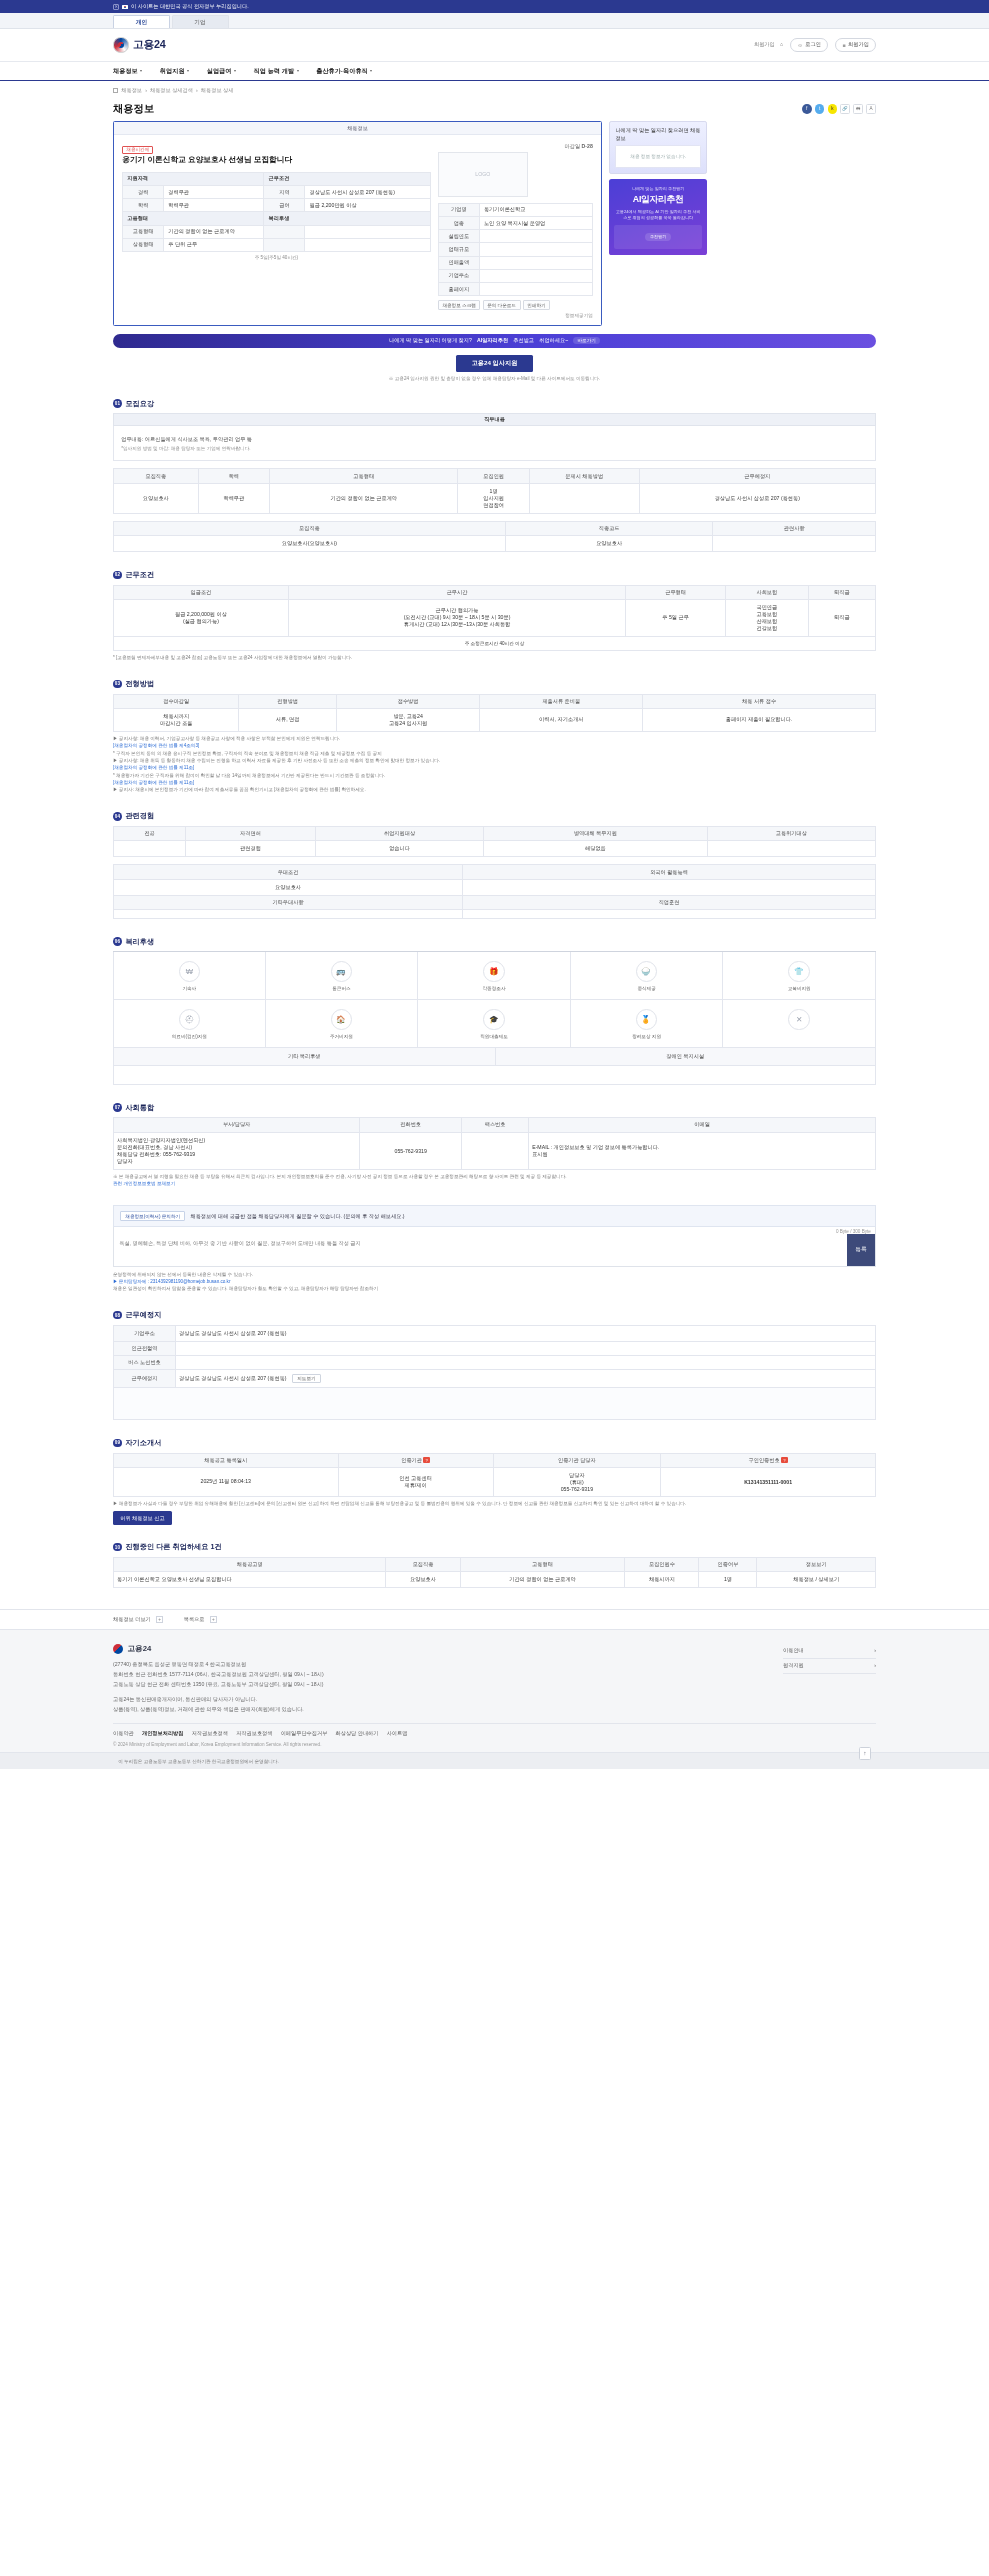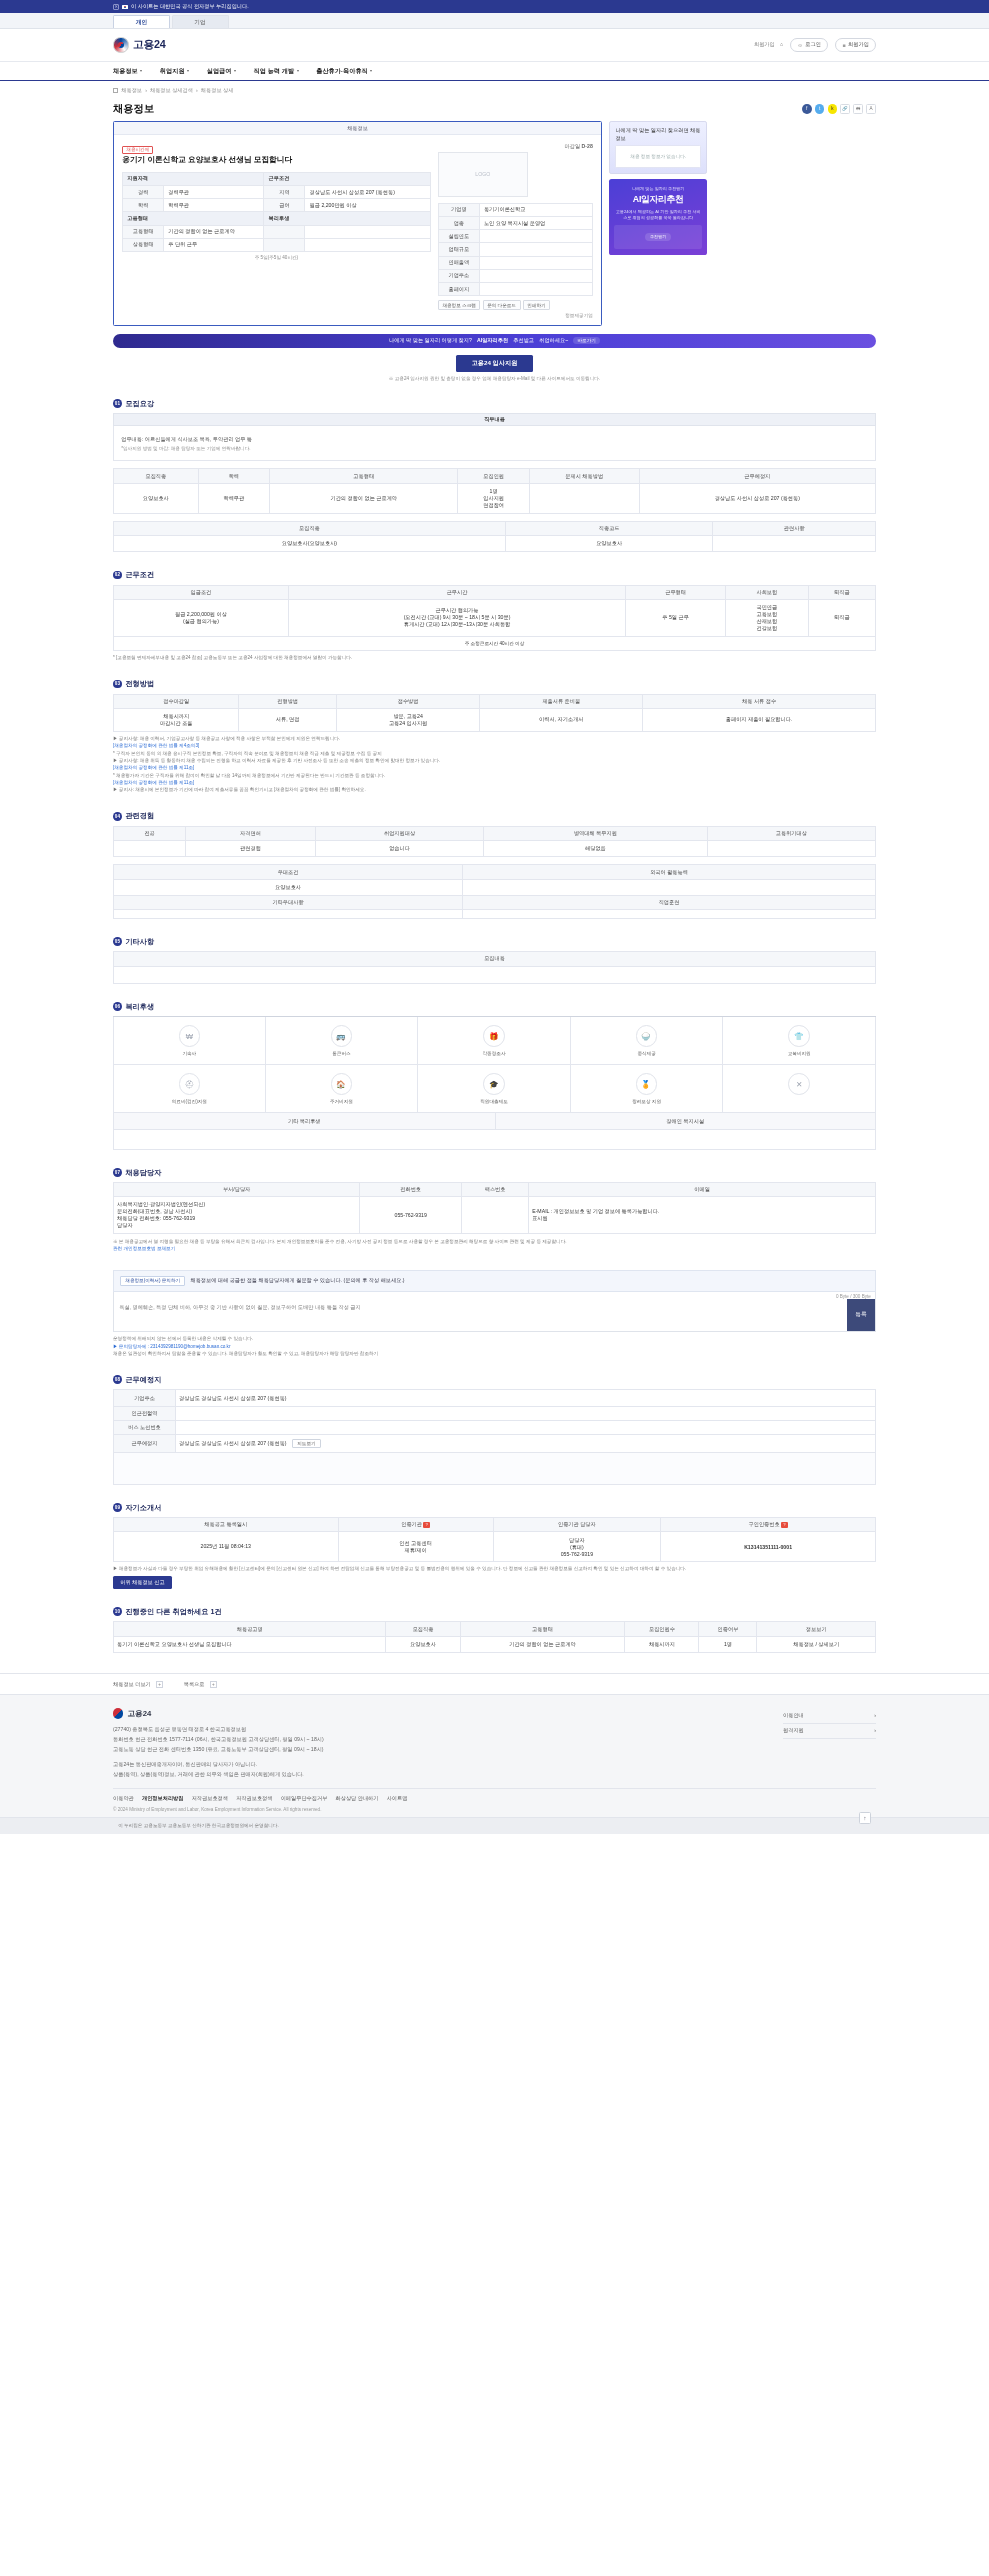--- a/index.html
+++ b/index.html
@@ -536,36 +536,20 @@
         <th>직업훈련</th>
       </tr>
       <tr>
         <td></td>
         <td></td>
       </tr>
     </tbody>
       </table>
   </div>
 
-  <div class="section">
-    <div class="section-title">
-      <span class="num">05</span>
-      <span>기타사항</span>
-    </div>
-    <table class="grid">
-      <tbody>
-          <tr>
-            <th>모집내용</th>
-          </tr>
-      <tr>
-            <td style="height:17.5px"></td>
-          </tr>
-    </tbody>
-      </table>
-  </div>
 
   <div class="section">
     <div class="section-title">
       <span class="num">06</span>
       <span>복리후생</span>
     </div>
     <div class="benefit-grid">
       <div class="benefit-cell">
           <div class="bicon">₩</div>
           <div class="bl">기숙사</div>
@@ -610,21 +594,21 @@
     <div class="benefit-foot">
       <div>기타 복리후생</div>
       <div>장애인 복지시설</div>
     </div>
     <div class="benefit-blank"></div>
   </div>
 
   <div class="section">
     <div class="section-title">
       <span class="num">07</span>
-      <span>채용담당자</span>
+      <span>사회통합</span>
     </div>
     <table class="grid">
       <tbody>
           <tr>
         <th>부서/담당자</th>
         <th>전화번호</th>
         <th>팩스번호</th>
         <th>이메일</th>
       </tr>
       <tr>

